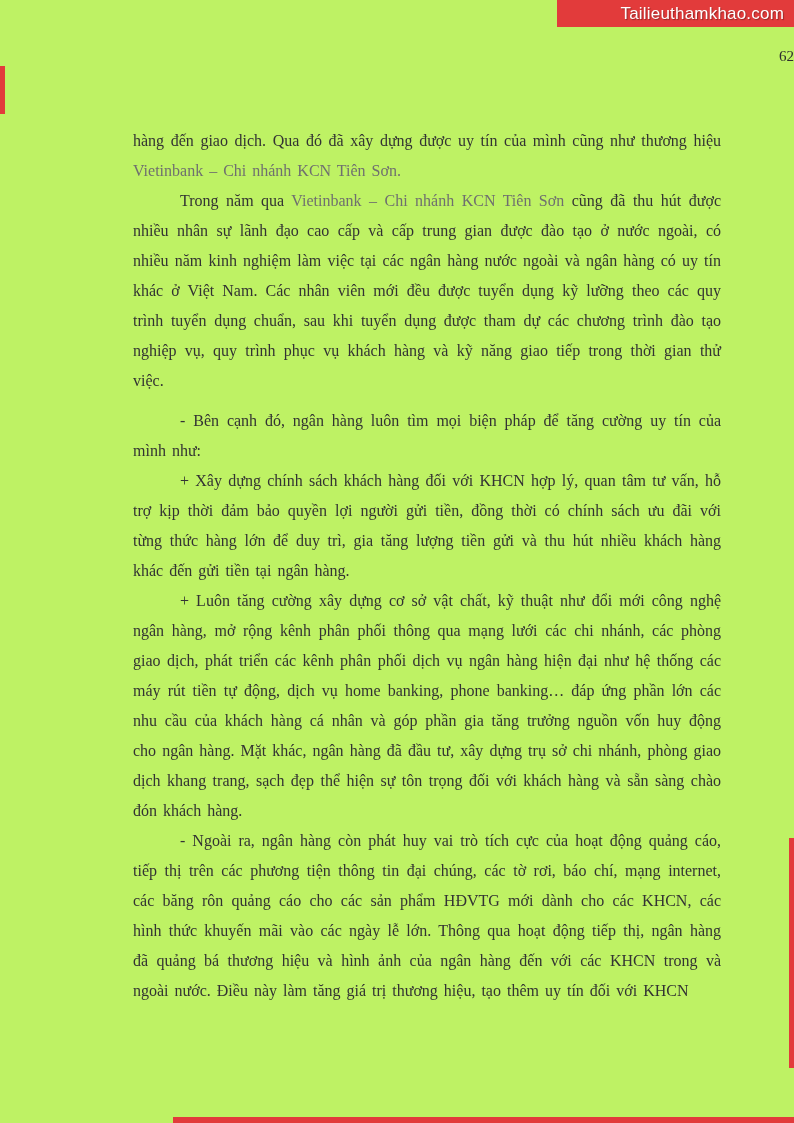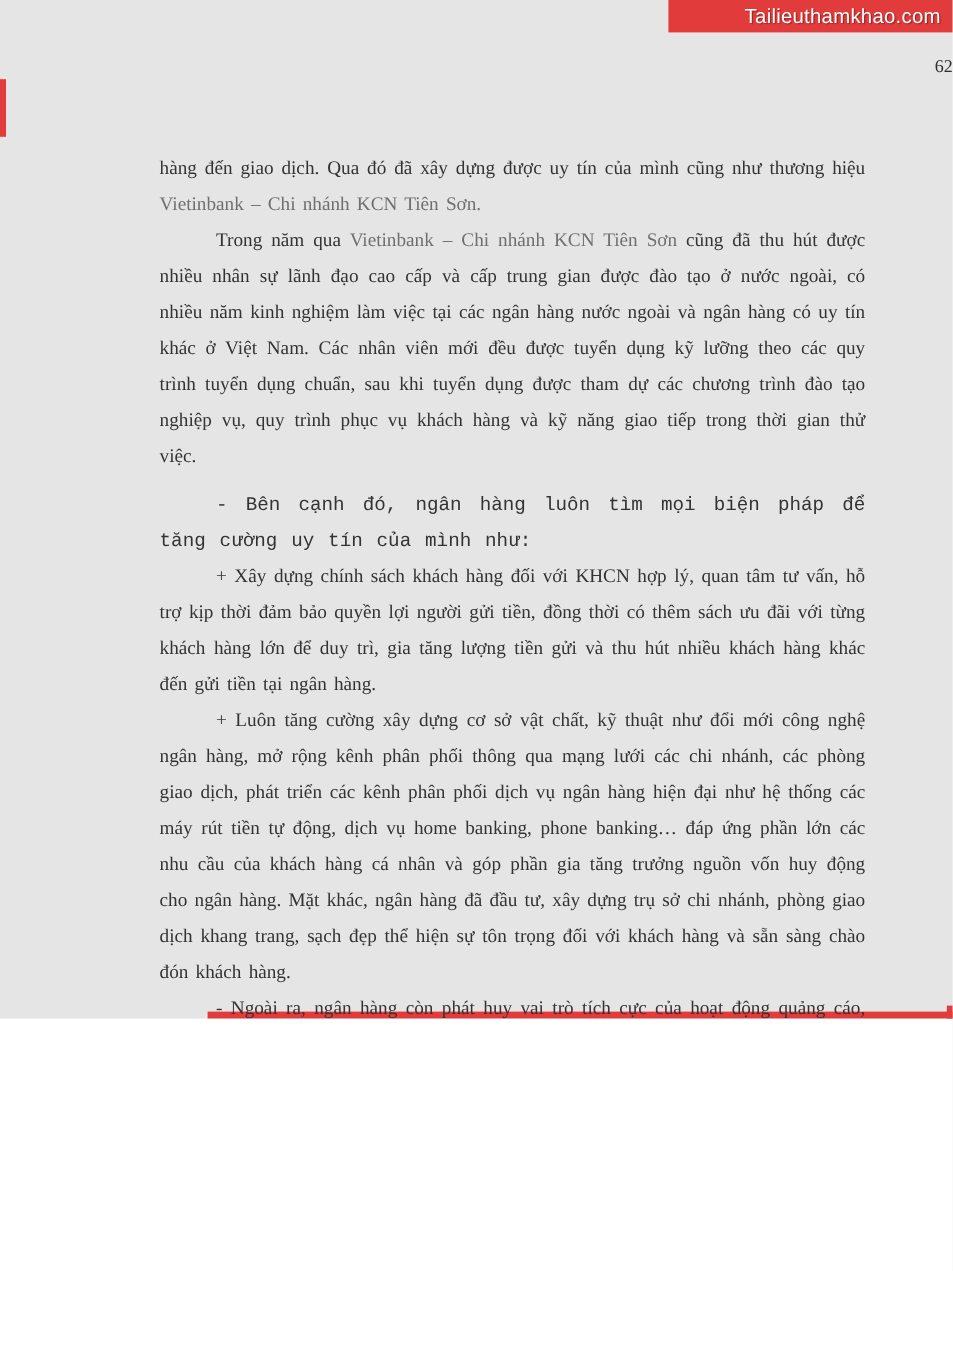--- a/index.html
+++ b/index.html
@@ -3,22 +3,22 @@
 <meta charset="utf-8">
 <style>
   html, body {
     margin: 0;
     padding: 0;
     background: #ffffff;
   }
   .page {
     position: relative;
     width: 794px;
-    height: 849px;
-    background: #e5e5e5;
+    height: 1123px;
+    background: #bef264;
     overflow: hidden;
     font-family: "Liberation Serif", "DejaVu Serif", serif;
   }
 
   
   .wm-banner {
     position: absolute;
     top: 0;
     right: 0;
     width: 237px;
@@ -64,21 +64,21 @@
     line-height: 30px;
     color: #333333;
     text-align: justify;
     word-spacing: 2px;
   }
   .content p {
     margin: 0;
     text-indent: 47px;
   }
   .content p.no-indent { text-indent: 0; }
-  .content p.spaced-before { margin-top: 10px; font-family: Liberation Mono, monospace; }
+  .content p.spaced-before { margin-top: 10px; }
   .brand { color: #6f6f6f; }
 </style>
 </head>
 <body>
 
 <div class="page">
 
   <div class="wm-banner">
     <span>Tailieuthamkhao.com</span>
   </div>
@@ -89,20 +89,20 @@
   <div class="page-number">62</div>
 
   <div class="content">
 
     <p class="no-indent"><span>hàng đến giao dịch. Qua đó đã xây dựng được uy tín của mình cũng như thương hiệu </span><span class="brand">Vietinbank – Chi nhánh KCN Tiên Sơn.</span></p>
 
     <p><span>Trong năm qua </span><span class="brand">Vietinbank – Chi nhánh KCN Tiên Sơn</span><span> cũng đã thu hút được nhiều nhân sự lãnh đạo cao cấp và cấp trung gian được đào tạo ở nước ngoài, có nhiều năm kinh nghiệm làm việc tại các ngân hàng nước ngoài và ngân hàng có uy tín khác ở Việt Nam. Các nhân viên mới đều được tuyển dụng kỹ lưỡng theo các quy trình tuyển dụng chuẩn, sau khi tuyển dụng được tham dự các chương trình đào tạo nghiệp vụ, quy trình phục vụ khách hàng và kỹ năng giao tiếp trong thời gian thử việc.</span></p>
 
     <p class="spaced-before">- Bên cạnh đó, ngân hàng luôn tìm mọi biện pháp để tăng cường uy tín của mình như:</p>
 
-    <p>+ Xây dựng chính sách khách hàng đối với KHCN hợp lý, quan tâm tư vấn, hỗ trợ kịp thời đảm bảo quyền lợi người gửi tiền, đồng thời có thêm sách ưu đãi với từng khách hàng lớn để duy trì, gia tăng lượng tiền gửi và thu hút nhiều khách hàng khác đến gửi tiền tại ngân hàng.</p>
+    <p>+ Xây dựng chính sách khách hàng đối với KHCN hợp lý, quan tâm tư vấn, hỗ trợ kịp thời đảm bảo quyền lợi người gửi tiền, đồng thời có chính sách ưu đãi với từng thức hàng lớn để duy trì, gia tăng lượng tiền gửi và thu hút nhiều khách hàng khác đến gửi tiền tại ngân hàng.</p>
 
     <p>+ Luôn tăng cường xây dựng cơ sở vật chất, kỹ thuật như đổi mới công nghệ ngân hàng, mở rộng kênh phân phối thông qua mạng lưới các chi nhánh, các phòng giao dịch, phát triển các kênh phân phối dịch vụ ngân hàng hiện đại như hệ thống các máy rút tiền tự động, dịch vụ home banking, phone banking… đáp ứng phần lớn các nhu cầu của khách hàng cá nhân và góp phần gia tăng trưởng nguồn vốn huy động cho ngân hàng. Mặt khác, ngân hàng đã đầu tư, xây dựng trụ sở chi nhánh, phòng giao dịch khang trang, sạch đẹp thể hiện sự tôn trọng đối với khách hàng và sẵn sàng chào đón khách hàng.</p>
 
     <p>- Ngoài ra, ngân hàng còn phát huy vai trò tích cực của hoạt động quảng cáo, tiếp thị trên các phương tiện thông tin đại chúng, các tờ rơi, báo chí, mạng internet, các băng rôn quảng cáo cho các sản phẩm HĐVTG mới dành cho các KHCN, các hình thức khuyến mãi vào các ngày lễ lớn. Thông qua hoạt động tiếp thị, ngân hàng đã quảng bá thương hiệu và hình ảnh của ngân hàng đến với các KHCN trong và ngoài nước. Điều này làm tăng giá trị thương hiệu, tạo thêm uy tín đối với KHCN</p>
 
   </div>
 </div>
 
 </body></html>

